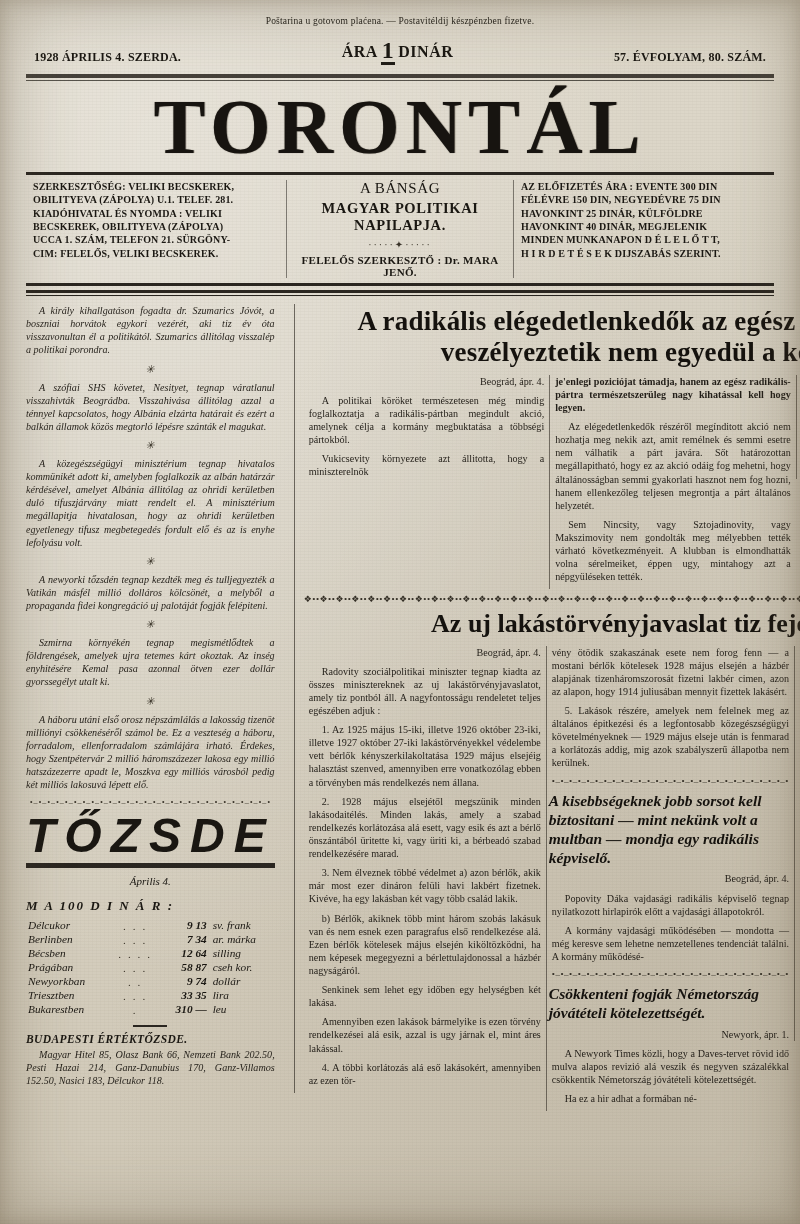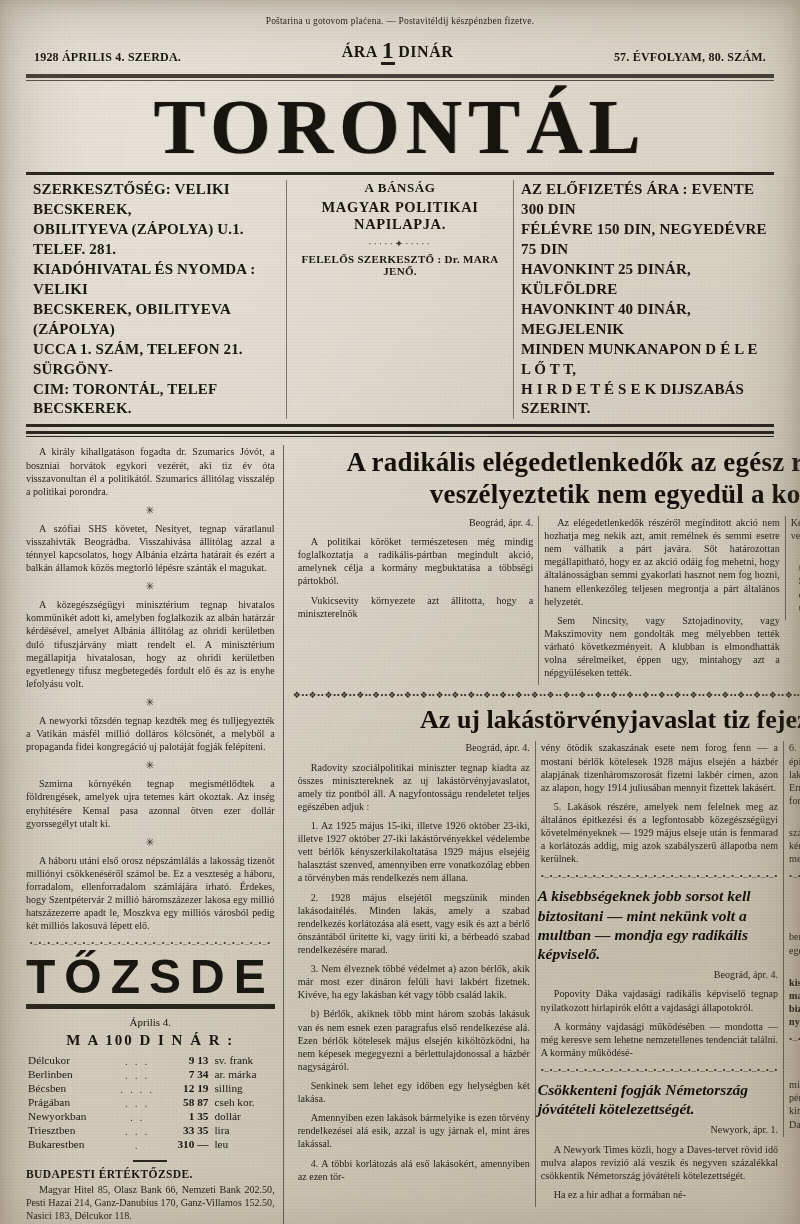--- a/index.html
+++ b/index.html
@@ -82,42 +82,43 @@
     border-top:3px solid #2a2620;
     border-bottom:3px solid #2a2620;
     margin-top:6px;
     padding:5px 0 5px 0;
   }
   .colophon .cell{padding:0 7px;}
   .colophon .cl{flex:0 0 246px; border-right:1px solid rgba(42,38,32,.55);}
   .colophon .cm{flex:1; text-align:center; border-right:1px solid rgba(42,38,32,.55);}
   .colophon .cr{flex:0 0 246px;}
   .colophon .cl div,.colophon .cr div{
-    font-size:15px; line-height:1.33; font-weight:700; letter-spacing:.15px;
-  }
-  .colophon .cm .l1{font-size:13px; font-weight:700; letter-spacing:.6px;}
+    font-size:10px; line-height:1.33; font-weight:700; letter-spacing:.15px;
+  }
+  .colophon .cm .l1{font-size:15px; font-weight:400; letter-spacing:.6px;}
   .colophon .cm .l2{font-size:14.5px; font-weight:700; letter-spacing:.6px; margin-top:3px;}
   .colophon .cm .orn{font-size:10px; letter-spacing:2px; margin:5px 0 4px 0; color:#3a3429;}
   .colophon .cm .l3{font-size:11px; font-weight:700; letter-spacing:.3px;}
 
   .dbl-rule{margin-top:4px;}
   .dbl-rule .a{height:3px;background:#2a2620;}
   .dbl-rule .b{height:1px;background:#2a2620;margin-top:2px;}
 
   
   .body{
     display:flex;
     margin-top:8px;
     align-items:flex-start;
   }
   .col-left{
     flex:0 0 196px;
-    padding-right:8px;
+    padding-right:19px;
     border-right:1px solid rgba(45,40,32,.65);
     box-sizing:border-box;
+    font-style:italic;
   }
   .col-main{
     flex:1;
     padding-left:9px;
     box-sizing:border-box;
   }
 
   p.txt{
     margin:0 0 6px 0;
     font-size:10.1px;
@@ -183,21 +184,21 @@
     font-size:48px;
     font-weight:700;
     letter-spacing:9px;
     line-height:1.05;
     color:#1a1712;
     border-bottom:5px solid #2a2620;
     padding-bottom:1px;
     font-family:"Liberation Sans", sans-serif;
   }
   .tdate{text-align:center; font-size:11px; margin-top:7px;}
-  .tsub{text-align:center; font-size:15px; font-weight:700; letter-spacing:2px; margin:4px 0 4px 0;}
+  .tsub{text-align:left; font-size:13px; font-weight:700; letter-spacing:2px; margin:11px 0 4px 0;}
   table.rates{width:100%; border-collapse:collapse; font-size:11.3px;}
   table.rates td{padding:1px 0; vertical-align:bottom; white-space:nowrap;}
   table.rates td.city{text-align:left; padding-left:2px;}
   table.rates td.dots{text-align:center; letter-spacing:2px; color:#3b3529; padding:0 2px;}
   table.rates td.val{text-align:right; font-weight:700; padding-right:3px;}
   table.rates td.cur{text-align:left; padding-left:3px;}
   .short-rule{width:34px; height:2px; background:#2a2620; margin:9px auto 6px auto;}
   .bhead{text-align:left; font-size:11.5px; font-weight:700; letter-spacing:.4px; margin-bottom:3px;}
 </style>
 </head>
@@ -224,21 +225,21 @@
     <div class="title">TORONTÁL</div>
   </div>
 
   <div class="colophon">
     <div class="cell cl">
       <div>SZERKESZTŐSÉG: VELIKI BECSKEREK,</div>
       <div>OBILITYEVA (ZÁPOLYA) U.1. TELEF. 281.</div>
       <div>KIADÓHIVATAL ÉS NYOMDA : VELIKI</div>
       <div>BECSKEREK, OBILITYEVA (ZÁPOLYA)</div>
       <div>UCCA 1. SZÁM, TELEFON 21. SÜRGÖNY-</div>
-      <div>CIM: TORONTÁL, TELEF BECSKEREK.</div>
+      <div>CIM: FELELŐS, VELIKI BECSKEREK.</div>
     </div>
     <div class="cell cm">
       <div class="l1">A BÁNSÁG</div>
       <div class="l2">MAGYAR POLITIKAI NAPILAPJA.</div>
       <div class="orn">·····✦·····</div>
       <div class="l3">FELELŐS SZERKESZTŐ : Dr. MARA JENŐ.</div>
     </div>
     <div class="cell cr">
       <div>AZ ELŐFIZETÉS ÁRA : EVENTE 300 DIN</div>
       <div>FÉLÉVRE 150 DIN, NEGYEDÉVRE 75 DIN</div>
@@ -291,33 +292,33 @@
             </tr>
             <tr>
               <td class="city">Berlinben</td>
               <td class="dots">. . .</td>
               <td class="val">7 34</td>
               <td class="cur">ar. márka</td>
             </tr>
             <tr>
               <td class="city">Bécsben</td>
               <td class="dots">. . . .</td>
-              <td class="val">12 19</td>
+              <td class="val">12 64</td>
               <td class="cur">silling</td>
             </tr>
             <tr>
               <td class="city">Prágában</td>
               <td class="dots">. . .</td>
               <td class="val">58 87</td>
               <td class="cur">cseh kor.</td>
             </tr>
             <tr>
               <td class="city">Newyorkban</td>
               <td class="dots">. .</td>
-              <td class="val">1 35</td>
+              <td class="val">9 74</td>
               <td class="cur">dollár</td>
             </tr>
             <tr>
               <td class="city">Triesztben</td>
               <td class="dots">. . .</td>
               <td class="val">33 35</td>
               <td class="cur">lira</td>
             </tr>
             <tr>
               <td class="city">Bukarestben</td>
@@ -337,20 +338,21 @@
     <div class="col-main">
 
       <h1 class="head">A radikális elégedetlenkedők az egész radikális-pártot veszélyeztetik nem egyedül a kormányt.</h1>
       <div class="inner-row">
         <div class="inner-col">
           <p class="txt noind" style="text-align:right">Beográd, ápr. 4.</p>
           <p class="txt">A politikai köröket természetesen még mindig foglalkoztatja a radikális-pártban megindult akció, amelynek célja a kormány megbuktatása a többségi pártokból.</p>
           <p class="txt">Vukicsevity környezete azt állitotta, hogy a miniszterelnök</p>
         </div>
         <div class="inner-col">
+          <p class="txt b noind">je'enlegi poziciójat támadja, hanem az egész radikális-pártra természetszerüleg nagy kihatással kell hogy legyen.</p>
           <p class="txt">Az elégedetlenkedők részéről megínditott akció nem hozhatja meg nekik azt, amit remélnek és semmi esetre nem válhatik a párt javára. Sőt határozottan megállapitható, hogy ez az akció odáig fog mehetni, hogy általánosságban semmi gyakorlati hasznot nem fog hozni, hanem ellenkezőleg teljesen megrontja a párt általános helyzetét.</p>
           <p class="txt">Sem Nincsity, vagy Sztojadinovity, vagy Makszimovity nem gondolták meg mélyebben tették várható következményeit. A klubban is elmondhatták volna sérelmeiket, éppen ugy, mintahogy azt a népgyüléseken tették.</p>
         </div>
         <div class="inner-col">
           <p class="txt noind">Kétségtelen az, — mondotta az egyik hivatalos radikális vezér, hogy</p>
           <p class="txt b" style="padding-left:8px">mindaz, ami jelenleg politikai és közigazgatási téren történik, határozott javuló tendenciát mutat. Semmi esetre sem rosszabb annál, amit ezek az elégedetlenkedők csináltak akkor, amikor ők voltak uralmon.</p>
         </div>
       </div>
 
       <div class="orn-rule">❖••❖••❖••❖••❖••❖••❖••❖••❖••❖••❖••❖••❖••❖••❖••❖••❖••❖••❖••❖••❖••❖••❖••❖••❖••❖••❖••❖••❖••❖••❖••❖••❖••❖••❖••❖••❖••❖••❖••❖••❖••❖••❖••❖••❖••❖••❖</div>

